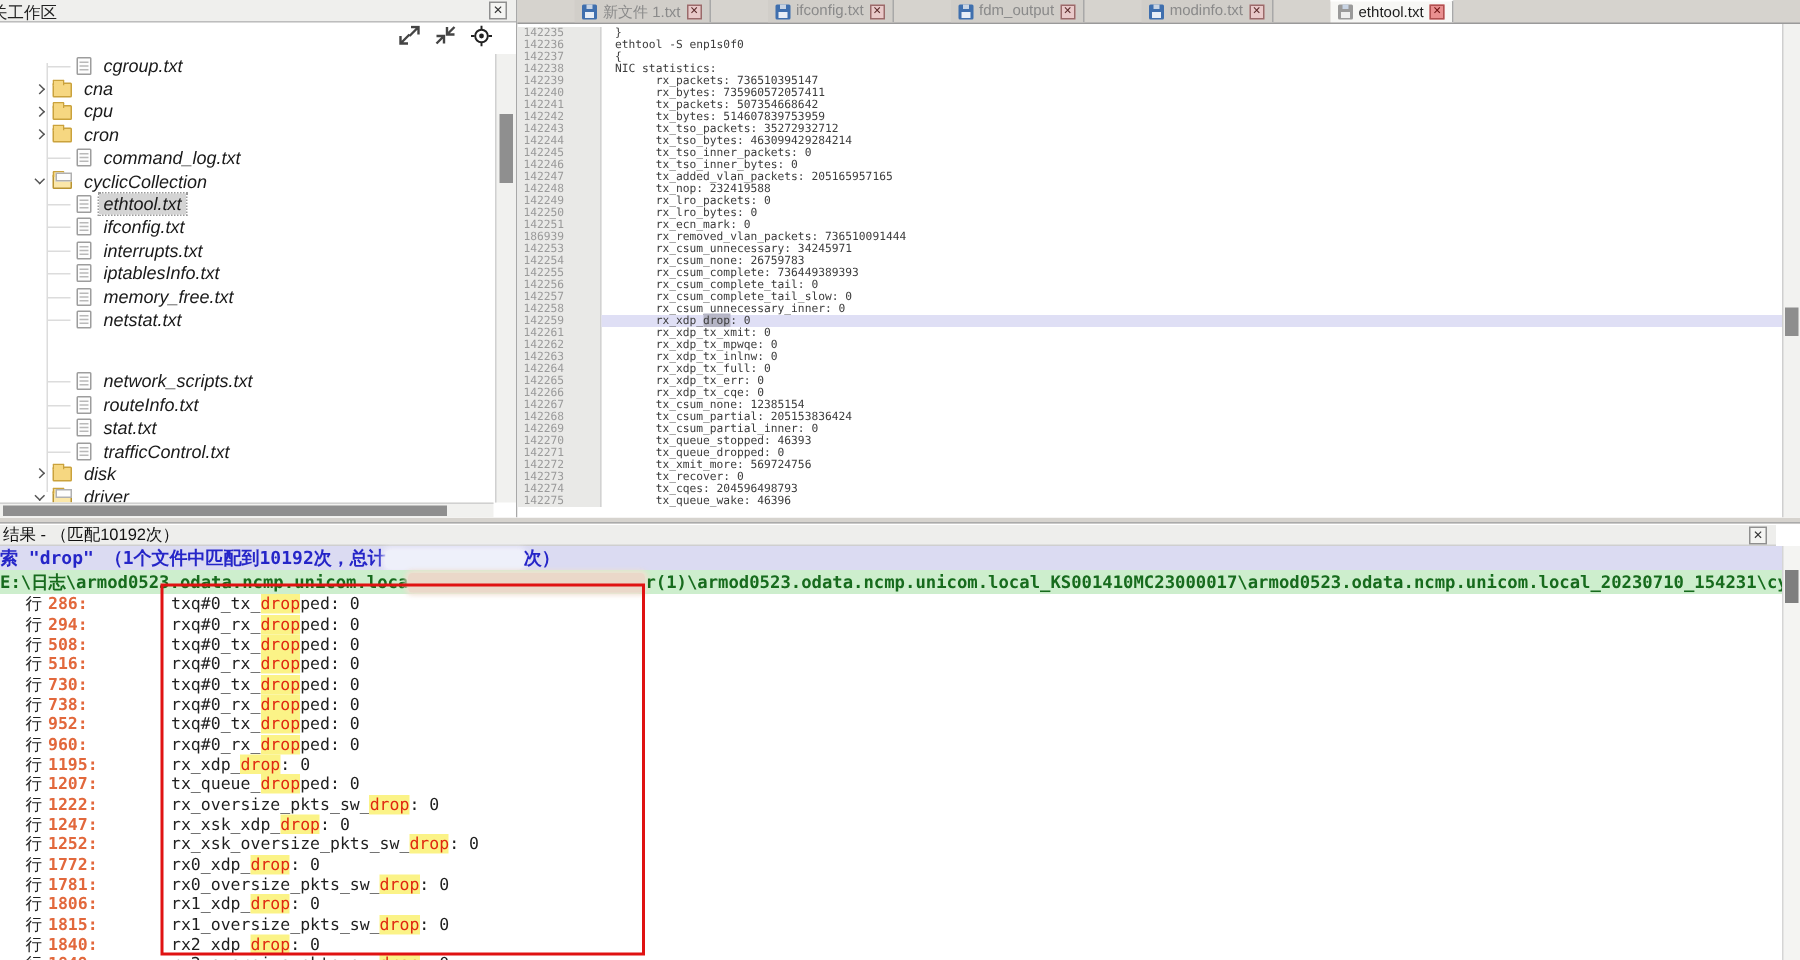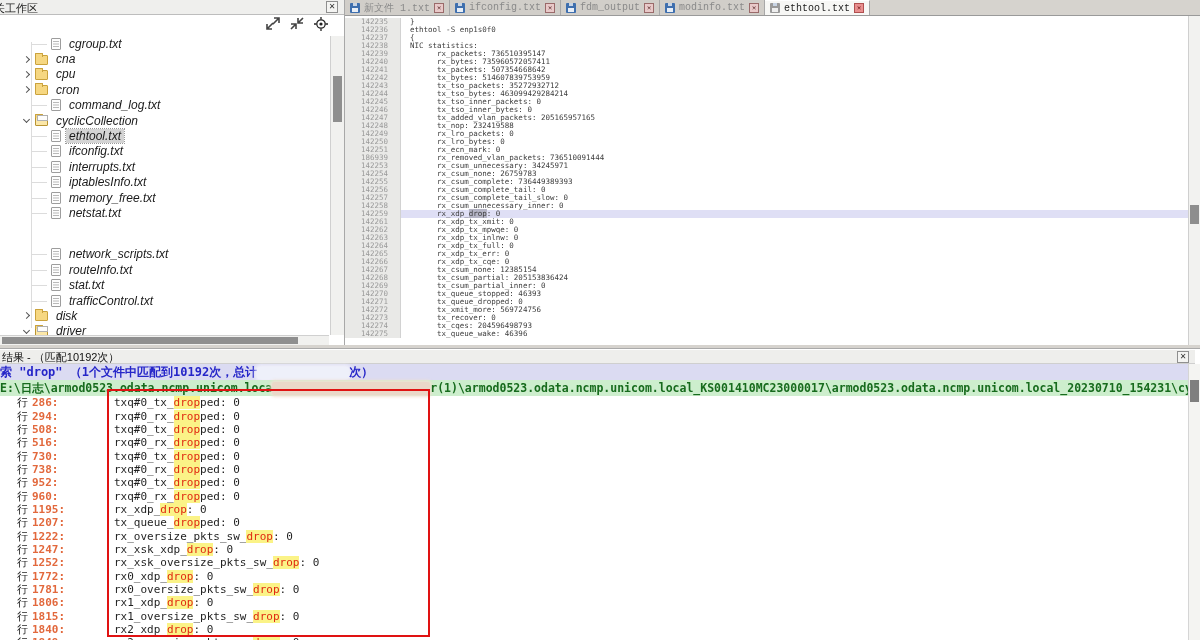--- a/index.html
+++ b/index.html
@@ -39,49 +39,49 @@
   .lbl{padding:0 3px;line-height:14px;}
   
   .tree-vscroll{position:absolute;top:36px;right:0;width:14px;bottom:10px;background:#f1f1ef;border-left:1px solid #d0d0d0;}
   .tree-vscroll .thumb{position:absolute;left:2px;right:2px;top:40px;height:46px;background:#8f8f8f;}
   .tree-hscroll{position:absolute;left:0;bottom:0;right:15px;height:10px;background:#f1f1ef;border-top:1px solid #d0d0d0;}
   .tree-hscroll .thumb{position:absolute;top:1px;bottom:1px;left:2px;width:296px;background:#8f8f8f;}
 
   
   .tabbar{position:absolute;left:345px;top:0;right:0;height:16px;background:#d6d3ce;border-bottom:1px solid #9a9a9a;display:flex;align-items:stretch;overflow:hidden;}
   .tab{display:flex;align-items:center;gap:4px;padding:0 5px;border-right:1px solid #a8a8a8;
-       font-family:Liberation Mono, monospace;font-size:10px;color:#8a8a8a;background:#d1cec9;white-space:nowrap;cursor:default;}
+       font-family:Liberation Sans, sans-serif;font-size:10px;color:#8a8a8a;background:#d1cec9;white-space:nowrap;cursor:default;margin-left:38px;}
   .tab.active{background:#f7f7f5;color:#1d1d1d;border-top:1px solid #fff;}
   .floppy{width:10px;height:10px;background:#3f6fae;border-radius:1px;position:relative;flex:0 0 auto;}
   .floppy::before{content:"";position:absolute;left:2px;top:5px;width:6px;height:4px;background:#e8eef6;}
   .floppy::after{content:"";position:absolute;left:3px;top:0;width:4px;height:3px;background:#c8d4e4;}
   .tab.active .floppy{background:#9a9a9a;}
   .tab.active .floppy::before{background:#eee;}
   .tab-close{width:10px;height:10px;border:1px solid #9a6a6a;background:#e9c9c9;color:#5a2a2a;
              font-size:7px;line-height:8px;text-align:center;flex:0 0 auto;}
   .tab.active .tab-close{background:#e98f8f;border-color:#b05050;color:#6a1010;}
 
   
   .editor{position:absolute;left:345px;top:16px;right:12px;height:329px;background:#fff;overflow:hidden;
           font-family:"DejaVu Sans Mono",monospace;font-size:7.5px;line-height:8px;color:#3c3c3c;}
   .ed-lines{padding-top:2px;}
   .ed-line{display:flex;height:8px;white-space:pre;}
-  .ed-num{flex:0 0 56px;background:#e9e9e7;color:#9a9a9a;padding-left:16px;border-right:1px solid #d2d2d2;}
+  .ed-num{flex:0 0 56px;background:#e9e9e7;color:#9a9a9a;padding-left:4px;border-right:1px solid #d2d2d2;}
   .ed-text{padding-left:9px;}
   .ed-line.current .ed-text{background:#dfdff5;flex:1 1 auto;}
   .ed-sel{background:#b5b5c5;}
   .ed-vscroll{position:absolute;top:16px;right:0;width:12px;height:329px;background:#f2f2f0;border-left:1px solid #cfcfcf;}
   .ed-vscroll .thumb{position:absolute;left:1px;right:1px;top:189px;height:19px;background:#8e8e8e;}
   .blur-blob{position:absolute;background:rgba(255,255,255,0.96);border-radius:8px;box-shadow:0 0 6px 4px rgba(255,255,255,0.9);}
 
   
   .results{position:absolute;left:0;top:345px;width:1200px;height:295px;background:#fff;overflow:hidden;
            font-family:"DejaVu Sans Mono",monospace;}
   .splitter{position:absolute;left:0;top:0;right:0;height:4px;background:#d6d3ce;border-bottom:1px solid #aaa;}
-  .res-header{position:absolute;left:0;top:5px;right:5px;height:14px;background:#eeeeec;border-bottom:1px solid #cfcfcf;
+  .res-header{position:absolute;left:0;top:5px;right:16px;height:14px;background:#eeeeec;border-bottom:1px solid #cfcfcf;
               font-family:"Liberation Sans",sans-serif;font-size:11px;color:#111;padding-left:2px;line-height:14px;}
   .res-header .mini-close{right:6px;top:1px;}
   .search-line{position:absolute;left:0;top:19px;right:12px;height:16px;background:#dbdbf2;color:#2525c8;
                font-weight:bold;font-size:12px;line-height:16px;white-space:pre;}
   .path-line{position:absolute;left:0;top:35px;right:12px;height:16px;background:#cdeecd;color:#176b1d;
              font-weight:bold;font-size:11.5px;line-height:16px;white-space:pre;}
   .redact{display:inline-block;vertical-align:middle;height:12px;border-radius:3px;}
   .redact.blue{width:92px;background:#eef0fa;box-shadow:0 0 4px 2px rgba(244,244,252,0.95);}
   .redact.tan{width:158px;height:13px;background:#ead8c9;box-shadow:0 0 3px 2px rgba(240,224,210,0.9);}
   .res-rows{position:absolute;left:0;top:51px;right:12px;bottom:0;overflow:hidden;}

